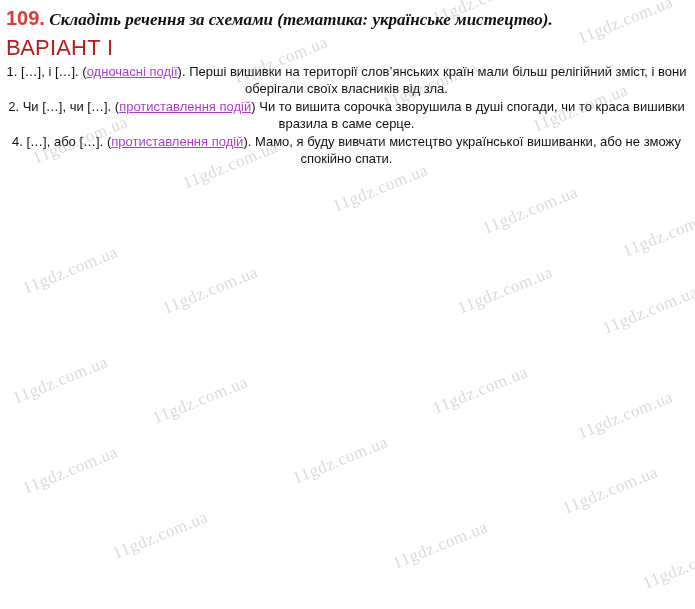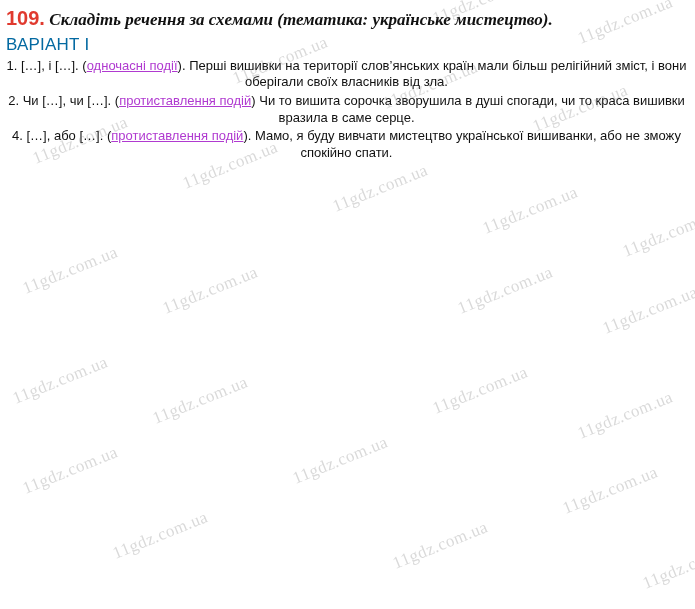--- a/index.html
+++ b/index.html
@@ -55,22 +55,22 @@
     font-family: "Liberation Sans", sans-serif;
   }
   .task-text {
     font-style: italic;
     font-weight: bold;
     font-size: 17px;
     color: #111;
   }
 
   .variant {
-    color: #0369a1;
-    font-size: 17px;
+    color: #b91c1c;
+    font-size: 22px;
     line-height: 1.25;
     margin: 2px 0 2px 0;
     letter-spacing: 0.2px;
   }
 
   .item {
     font-size: 13px;
     line-height: 1.28;
     margin: 0 0 2px 0;
     color: #111;

